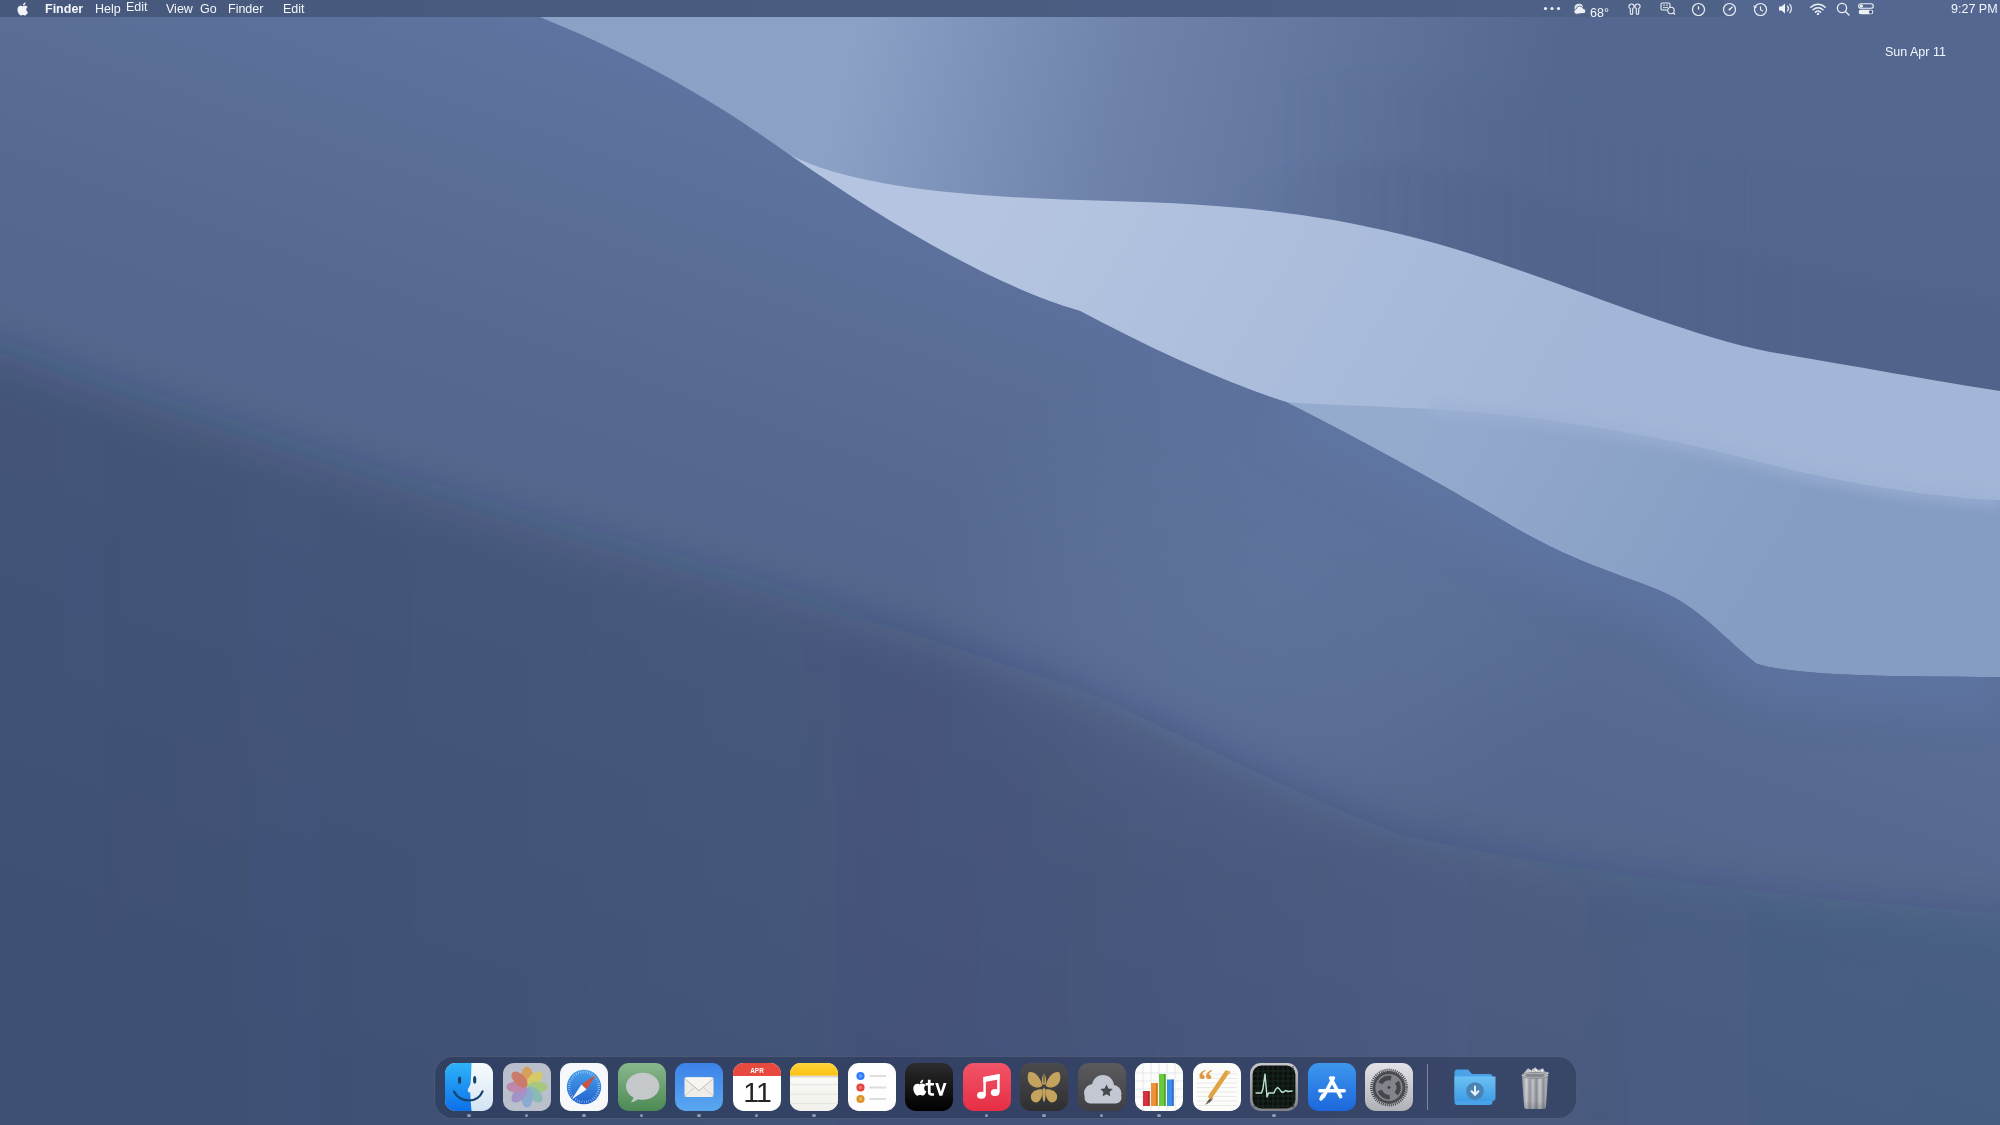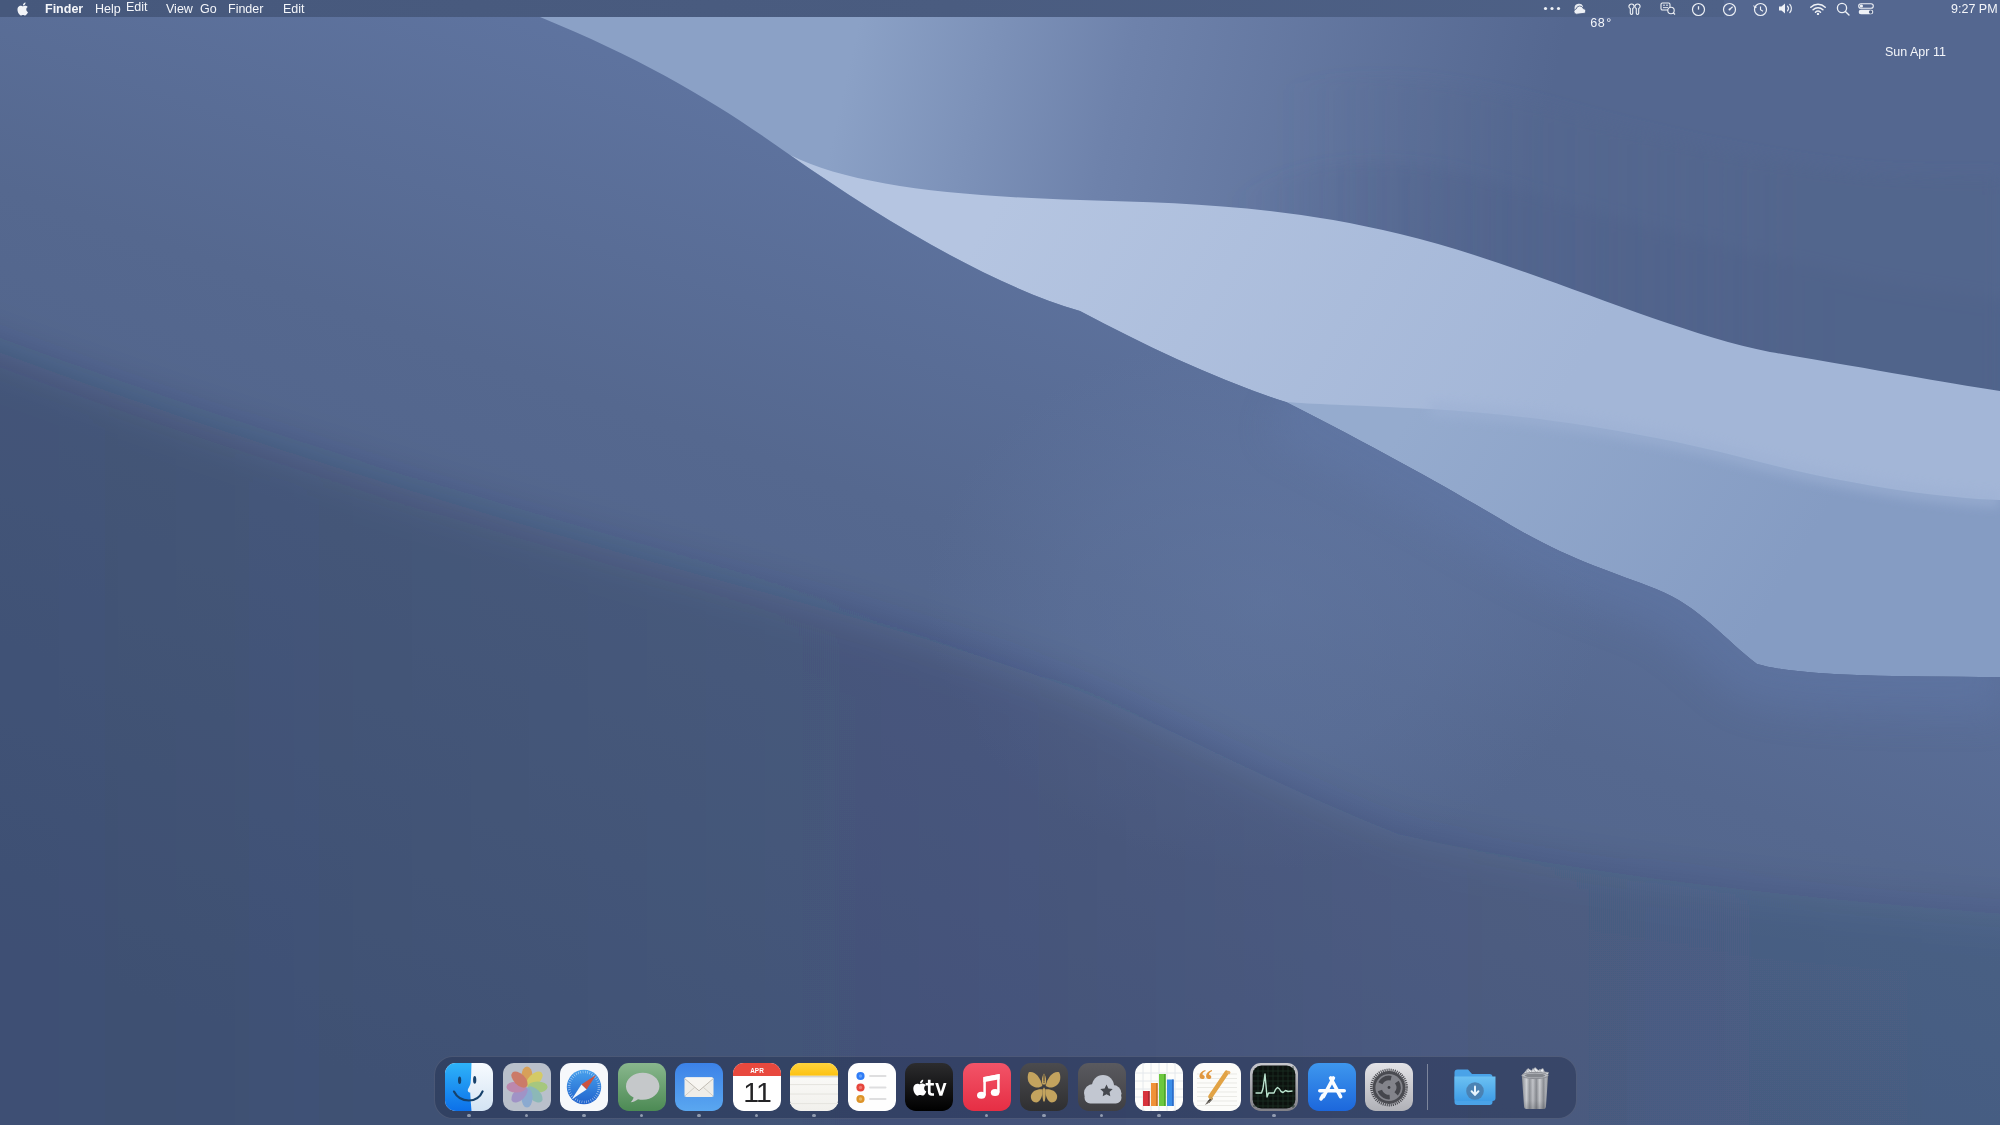--- a/index.html
+++ b/index.html
@@ -124,21 +124,21 @@
 
   <svg style="position:absolute;left:1543px;top:6px" width="18" height="5" viewBox="0 0 18 5">
     <circle cx="2.5" cy="2.5" r="1.6" fill="#eef1f6"></circle>
         <circle cx="9" cy="2.5" r="1.6" fill="#eef1f6"></circle>
         <circle cx="15.5" cy="2.5" r="1.6" fill="#eef1f6"></circle>
   </svg>
   <svg style="position:absolute;left:1572px;top:2px" width="16" height="13" viewBox="0 0 16 13">
     <path fill="#eef1f6" d="M11.2,5.2 A4.4,4.4 0 1 0 6.5,10.6 A5.4,5.4 0 0 1 11.2,5.2 Z" opacity=".95"></path>
     <path fill="#eef1f6" d="M4.5,12.2 a2.6,2.6 0 0 1 -.3-5.18 a3.6,3.6 0 0 1 7-0.4 a2.5,2.5 0 0 1 1.2,4.7 z" stroke="#4a5c80" stroke-width="0.8"></path>
   </svg>
-  <span style="position:absolute;left:1590px;top:17px;font-family:Liberation Mono, monospace;">68°</span>
+  <span style="position:absolute;left:1590px;top:6px;">68°</span>
   <svg style="position:absolute;left:1627px;top:2.5px" width="15" height="12" viewBox="0 0 15 12">
     <path d="M4.5,1 a2.6,2.6 0 0 1 2.6,2.6 c0,1.1-.6,1.7-1.4,2 v4.6 a1.2,1.2 0 0 1 -2.4,0 v-4.6 C2.5,5.3 1.9,4.7 1.9,3.6 A2.6,2.6 0 0 1 4.5,1 Z" fill="none" stroke="#eef1f6" stroke-width="1.1"></path>
     <path d="M10.5,1 a2.6,2.6 0 0 0 -2.6,2.6 c0,1.1.6,1.7,1.4,2 v4.6 a1.2,1.2 0 0 0 2.4,0 v-4.6 c.8-.3,1.4-.9,1.4-2 A2.6,2.6 0 0 0 10.5,1 Z" fill="none" stroke="#eef1f6" stroke-width="1.1"></path>
   </svg>
   <svg style="position:absolute;left:1660px;top:2px" width="16" height="13" viewBox="0 0 16 13">
     <rect x="1" y="1" width="9" height="7" rx="1.4" fill="none" stroke="#eef1f6" stroke-width="1.1"></rect>
     <path d="M3,3.2 h2 M6,3.2 h2 M3,5.6 h5" stroke="#eef1f6" stroke-width="0.9"></path>
     <circle cx="11" cy="8.5" r="3.2" fill="#4a5c80" stroke="#eef1f6" stroke-width="1.1"></circle>
     <path d="M13.3,10.8 L15,12.5" stroke="#eef1f6" stroke-width="1.2"></path>
   </svg>

